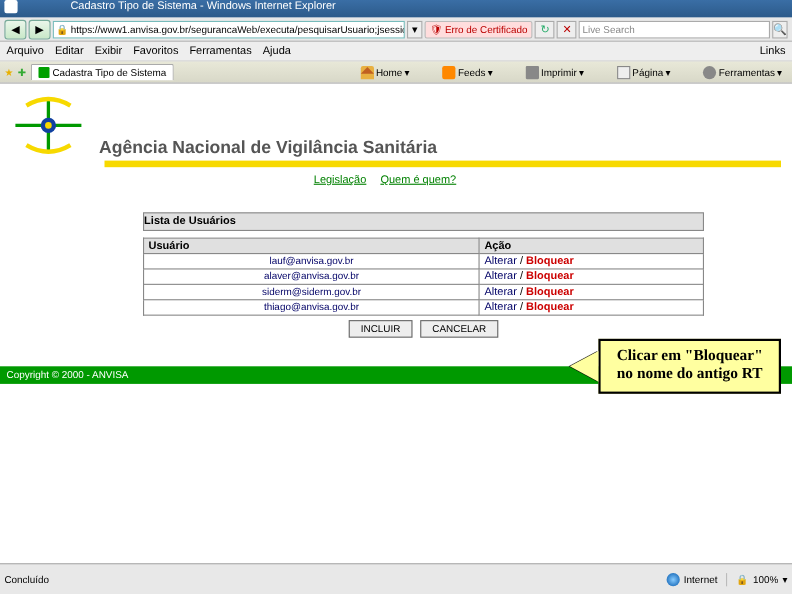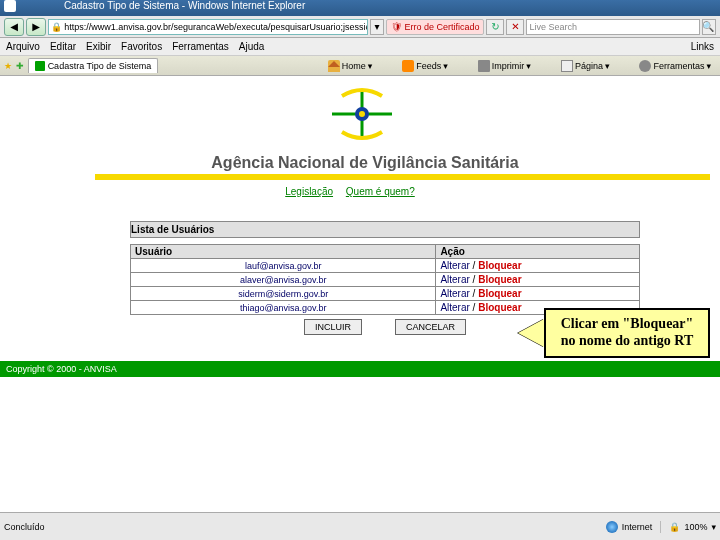--- a/index.html
+++ b/index.html
@@ -31,21 +31,21 @@
   .tool-btn .ico { width:12px;height:12px;display:inline-block; }
   .ico-home{background:#e8b040;border-radius:2px 2px 0 0; position:relative;}
   .ico-home::before{content:"";position:absolute;top:-5px;left:0;border:6px solid transparent;border-bottom-color:#c06020;width:0;height:0;}
   .ico-feed{background:#f80;border-radius:2px;}
   .ico-print{background:#888;border-radius:1px;}
   .ico-page{background:#eee;border:1px solid #888;}
   .ico-tools{background:#888;border-radius:50%;}
   
   
   .page { position: relative; }
-  .header { display:flex; align-items:center; padding:8px 0 0 4px;flex-direction:column; }
+  .header { display:flex; align-items:flex-end; padding:8px 0 0 4px; }
   .logo { width:80px; height:60px; position:relative; }
   .logo svg { width:100%; height:100%; }
   .agency-title { font-size:16px; font-weight:bold; color:#555; font-family:Arial,sans-serif; margin-top:10px; margin-left:6px; }
   
   .yellow-bar { height:6px; background:#f7d900; margin:2px 10px 0 95px; }
   
   .sidebar-title { position:absolute; left:4px; top:146px; font-weight:bold; font-size:11px; color:#333; width:82px; }
   
   .top-links { text-align:center; padding:6px 30px 4px 0; font-size:10px; }
   .top-links a { color:#008000; text-decoration:underline; margin-left:10px; }
@@ -54,21 +54,21 @@
   .list-title { background:#e0e0e0; border:1px solid #888; text-align:left; font-weight:bold; font-size:10px; padding:2px 0; margin-bottom:6px; }
   table.users { width:100%; border-collapse:collapse; }
   table.users th, table.users td { border:1px solid #888; font-size:10px; padding:1px 4px; }
   table.users th { background:#e0e0e0; text-align:left; font-weight:bold; }
   .col-user { width:60%; text-align:center; }
   .col-action { width:40%; }
   .email { color:#006; font-size:9px; }
   .action a { color:#006; text-decoration:none; font-size:10px; }
   .action a.block { color:#c00; font-weight:bold; }
   .btn-row { text-align:center; margin-top:4px; }
-  .btn-row button { font-size:9px; padding:2px 10px; border:1px solid #666; background:#eee; margin:0 15px; font-family:inherit; }
+  .btn-row button { font-size:9px; padding:2px 10px; border:1px solid #666; background:#eee; margin:0 2px; font-family:inherit; }
   
   
   .callout { position:absolute; right:10px; top:232px; display:flex; align-items:center; }
   .callout-arrow { width:0;height:0; border-top:14px solid transparent; border-bottom:14px solid transparent; border-right:26px solid #ffffa0; filter: drop-shadow(-1px 0 0 #000); }
   .callout-box { border:2px solid #000; background:#ffffa0; padding:6px 10px; font-size:14px; font-weight:bold; text-align:center; font-family:"Times New Roman",serif; width:166px; line-height:1.2; }
   
   .footer { background:#009900; color:#fff; font-size:9px; padding:3px 6px; margin-top:26px; }
   
   
   .statusbar { position:absolute; left:0; right:0; bottom:0; background:#e8e8e8; border-top:1px solid #aaa; height:28px; display:flex; align-items:center; font-size:9px; padding:0 4px; }

